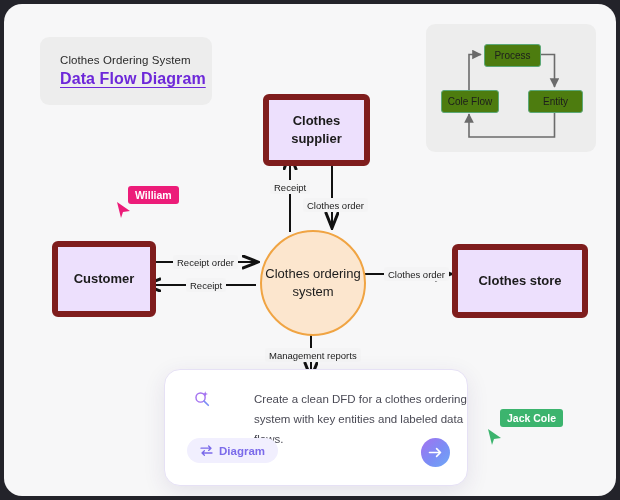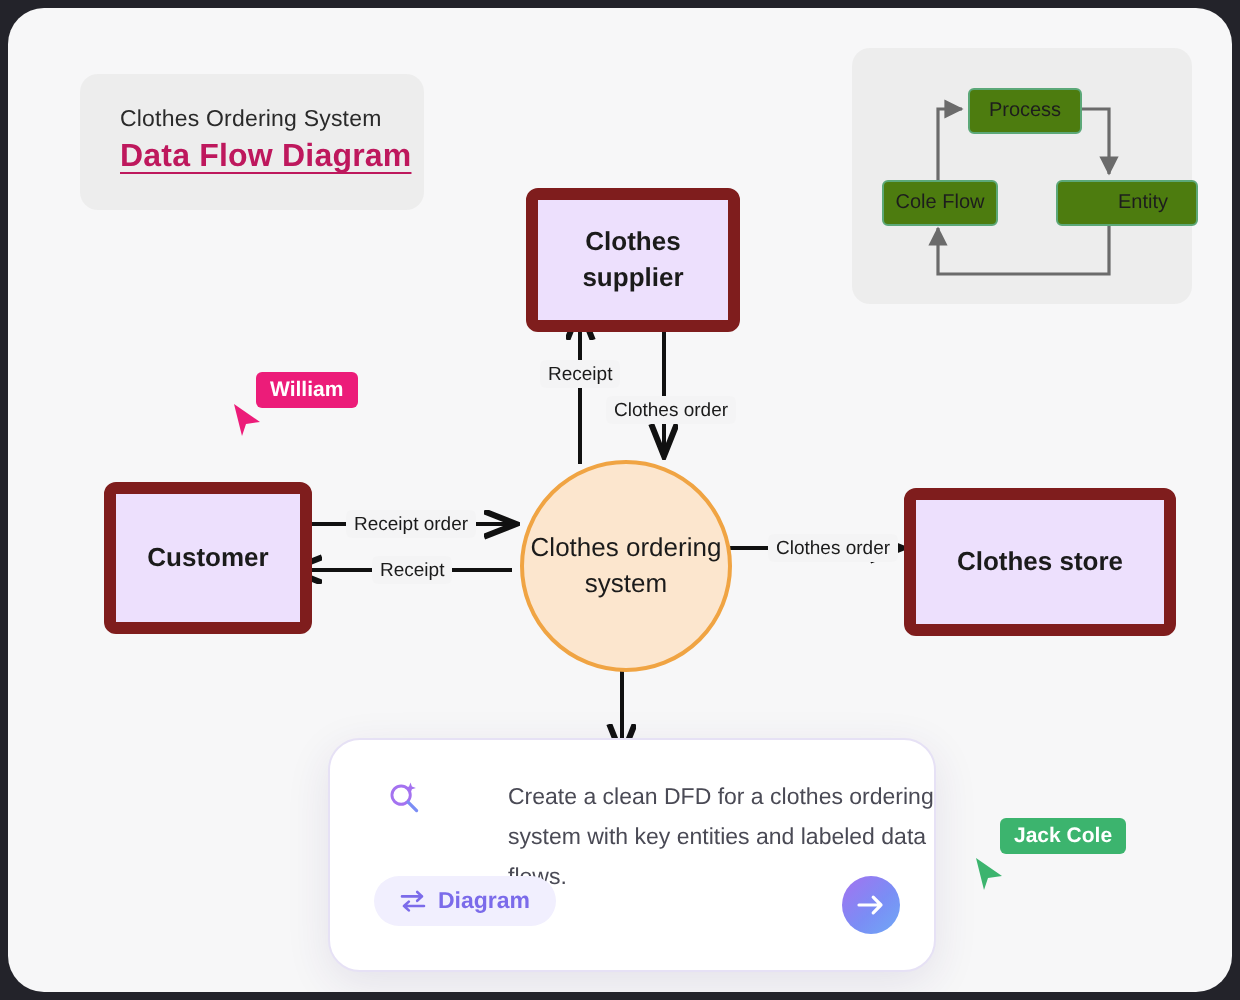--- a/index.html
+++ b/index.html
@@ -7,32 +7,32 @@
        font-family:"Liberation Sans","DejaVu Sans",sans-serif;}
   #canvas{position:absolute;left:4px;top:4px;width:612px;height:492px;
           background:#F7F7F8;border-radius:18px;overflow:hidden;}
 
   
   #title-card{position:absolute;left:36px;top:33px;width:172px;height:68px;
               background:#EDEDED;border-radius:9px;
               display:flex;flex-direction:column;justify-content:center;
               padding-left:20px;box-sizing:border-box;}
   #title-sub{font-size:11.5px;color:#2a2a2a;letter-spacing:.1px;}
-  #title-main{font-size:16px;font-weight:bold;color:#be185d;margin-top:4px;
+  #title-main{font-size:16px;font-weight:bold;color:#6d28d9;margin-top:4px;
               text-decoration:underline;text-underline-offset:3px;letter-spacing:.1px;}
 
   
   #legend{position:absolute;left:422px;top:20px;width:170px;height:128px;
           background:#EDEDED;border-radius:9px;}
   .lg-box{position:absolute;background:#4d7c0f;border:1.4px solid #5CA878;
           border-radius:3px;display:flex;align-items:center;justify-content:center;
           font-size:10px;color:#1d1d1d;}
   #lg-process{left:58px;top:20px;width:55px;height:21px;}
   #lg-dataflow{left:15px;top:66px;width:56px;height:21px;}
-  #lg-entity{left:102px;top:66px;width:53px;height:21px;padding-left:16px;}
+  #lg-entity{left:102px;top:66px;width:53px;height:21px;}
 
   
   .entity{position:absolute;background:#EDE0FD;border:6px solid #7f1d1d;
           border-radius:6px;display:flex;align-items:center;justify-content:center;
           text-align:center;font-size:13px;color:#1b1b1b;line-height:1.35;font-weight:bold;}
   #node-customer{left:48px;top:237px;width:92px;height:64px;}
   #node-supplier{left:259px;top:90px;width:95px;height:60px;}
   #node-store{left:448px;top:240px;width:124px;height:62px;}
 
   #node-process{position:absolute;left:256px;top:226px;width:102px;height:102px;
@@ -117,20 +117,21 @@
   <div class="entity" id="node-customer">Customer</div>
   <div class="entity" id="node-supplier">Clothes supplier</div>
   <div class="entity" id="node-store">Clothes store</div>
   <div id="node-process">Clothes ordering system</div>
 
   <div class="edge-label" style="left:169px;top:251px;">Receipt order</div>
   <div class="edge-label" style="left:182px;top:274px;">Receipt</div>
   <div class="edge-label" style="left:266px;top:176px;">Receipt</div>
   <div class="edge-label" style="left:299px;top:194px;">Clothes order</div>
   <div class="edge-label" style="left:380px;top:263px;">Clothes order</div>
+  <div class="edge-label" style="left:261px;top:344px;">Management reports</div>
 
   <div class="cursor-tag" id="tag-william">William</div>
   <svg width="16" height="18" style="position:absolute;left:112px;top:197px;">
     <path d="M1,1 L14,10 L7,11 L5,17 z" fill="#EC1C79"></path>
   </svg>
 
   <div class="cursor-tag" id="tag-jack">Jack Cole</div>
   <svg width="16" height="18" style="position:absolute;left:483px;top:424px;">
     <path d="M1,1 L14,10 L7,11 L5,17 z" fill="#3CB46E"></path>
   </svg>

